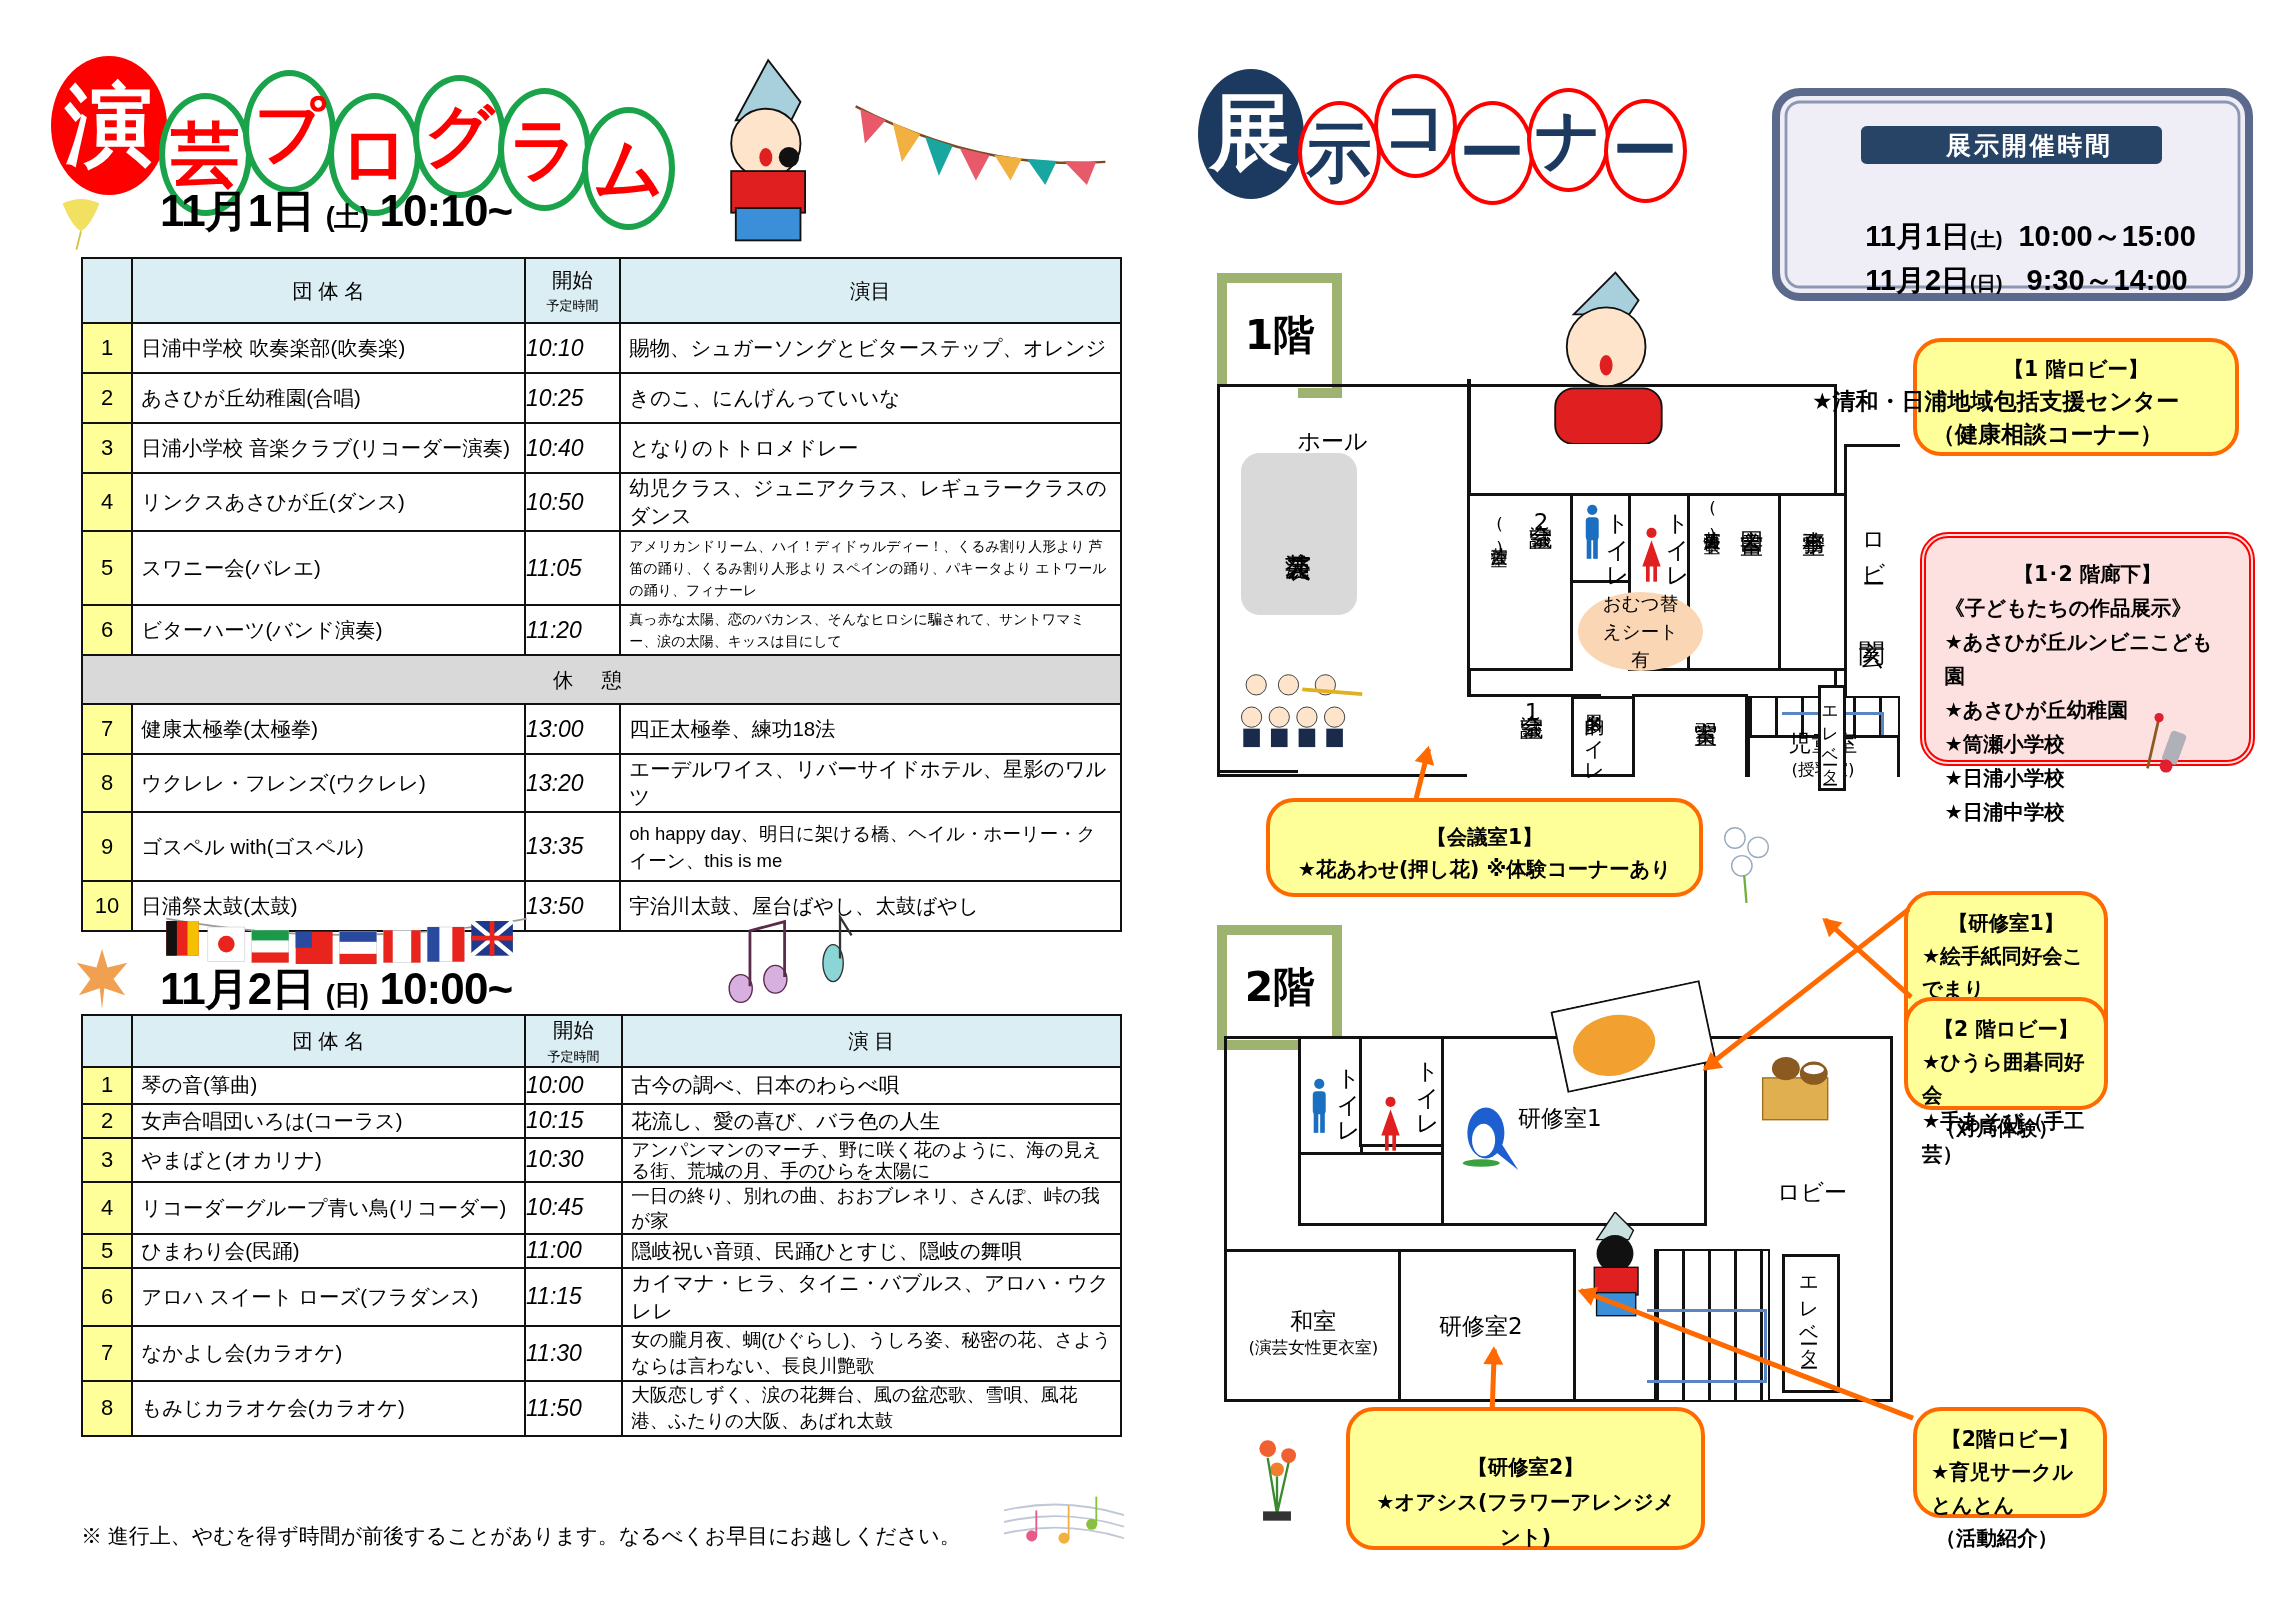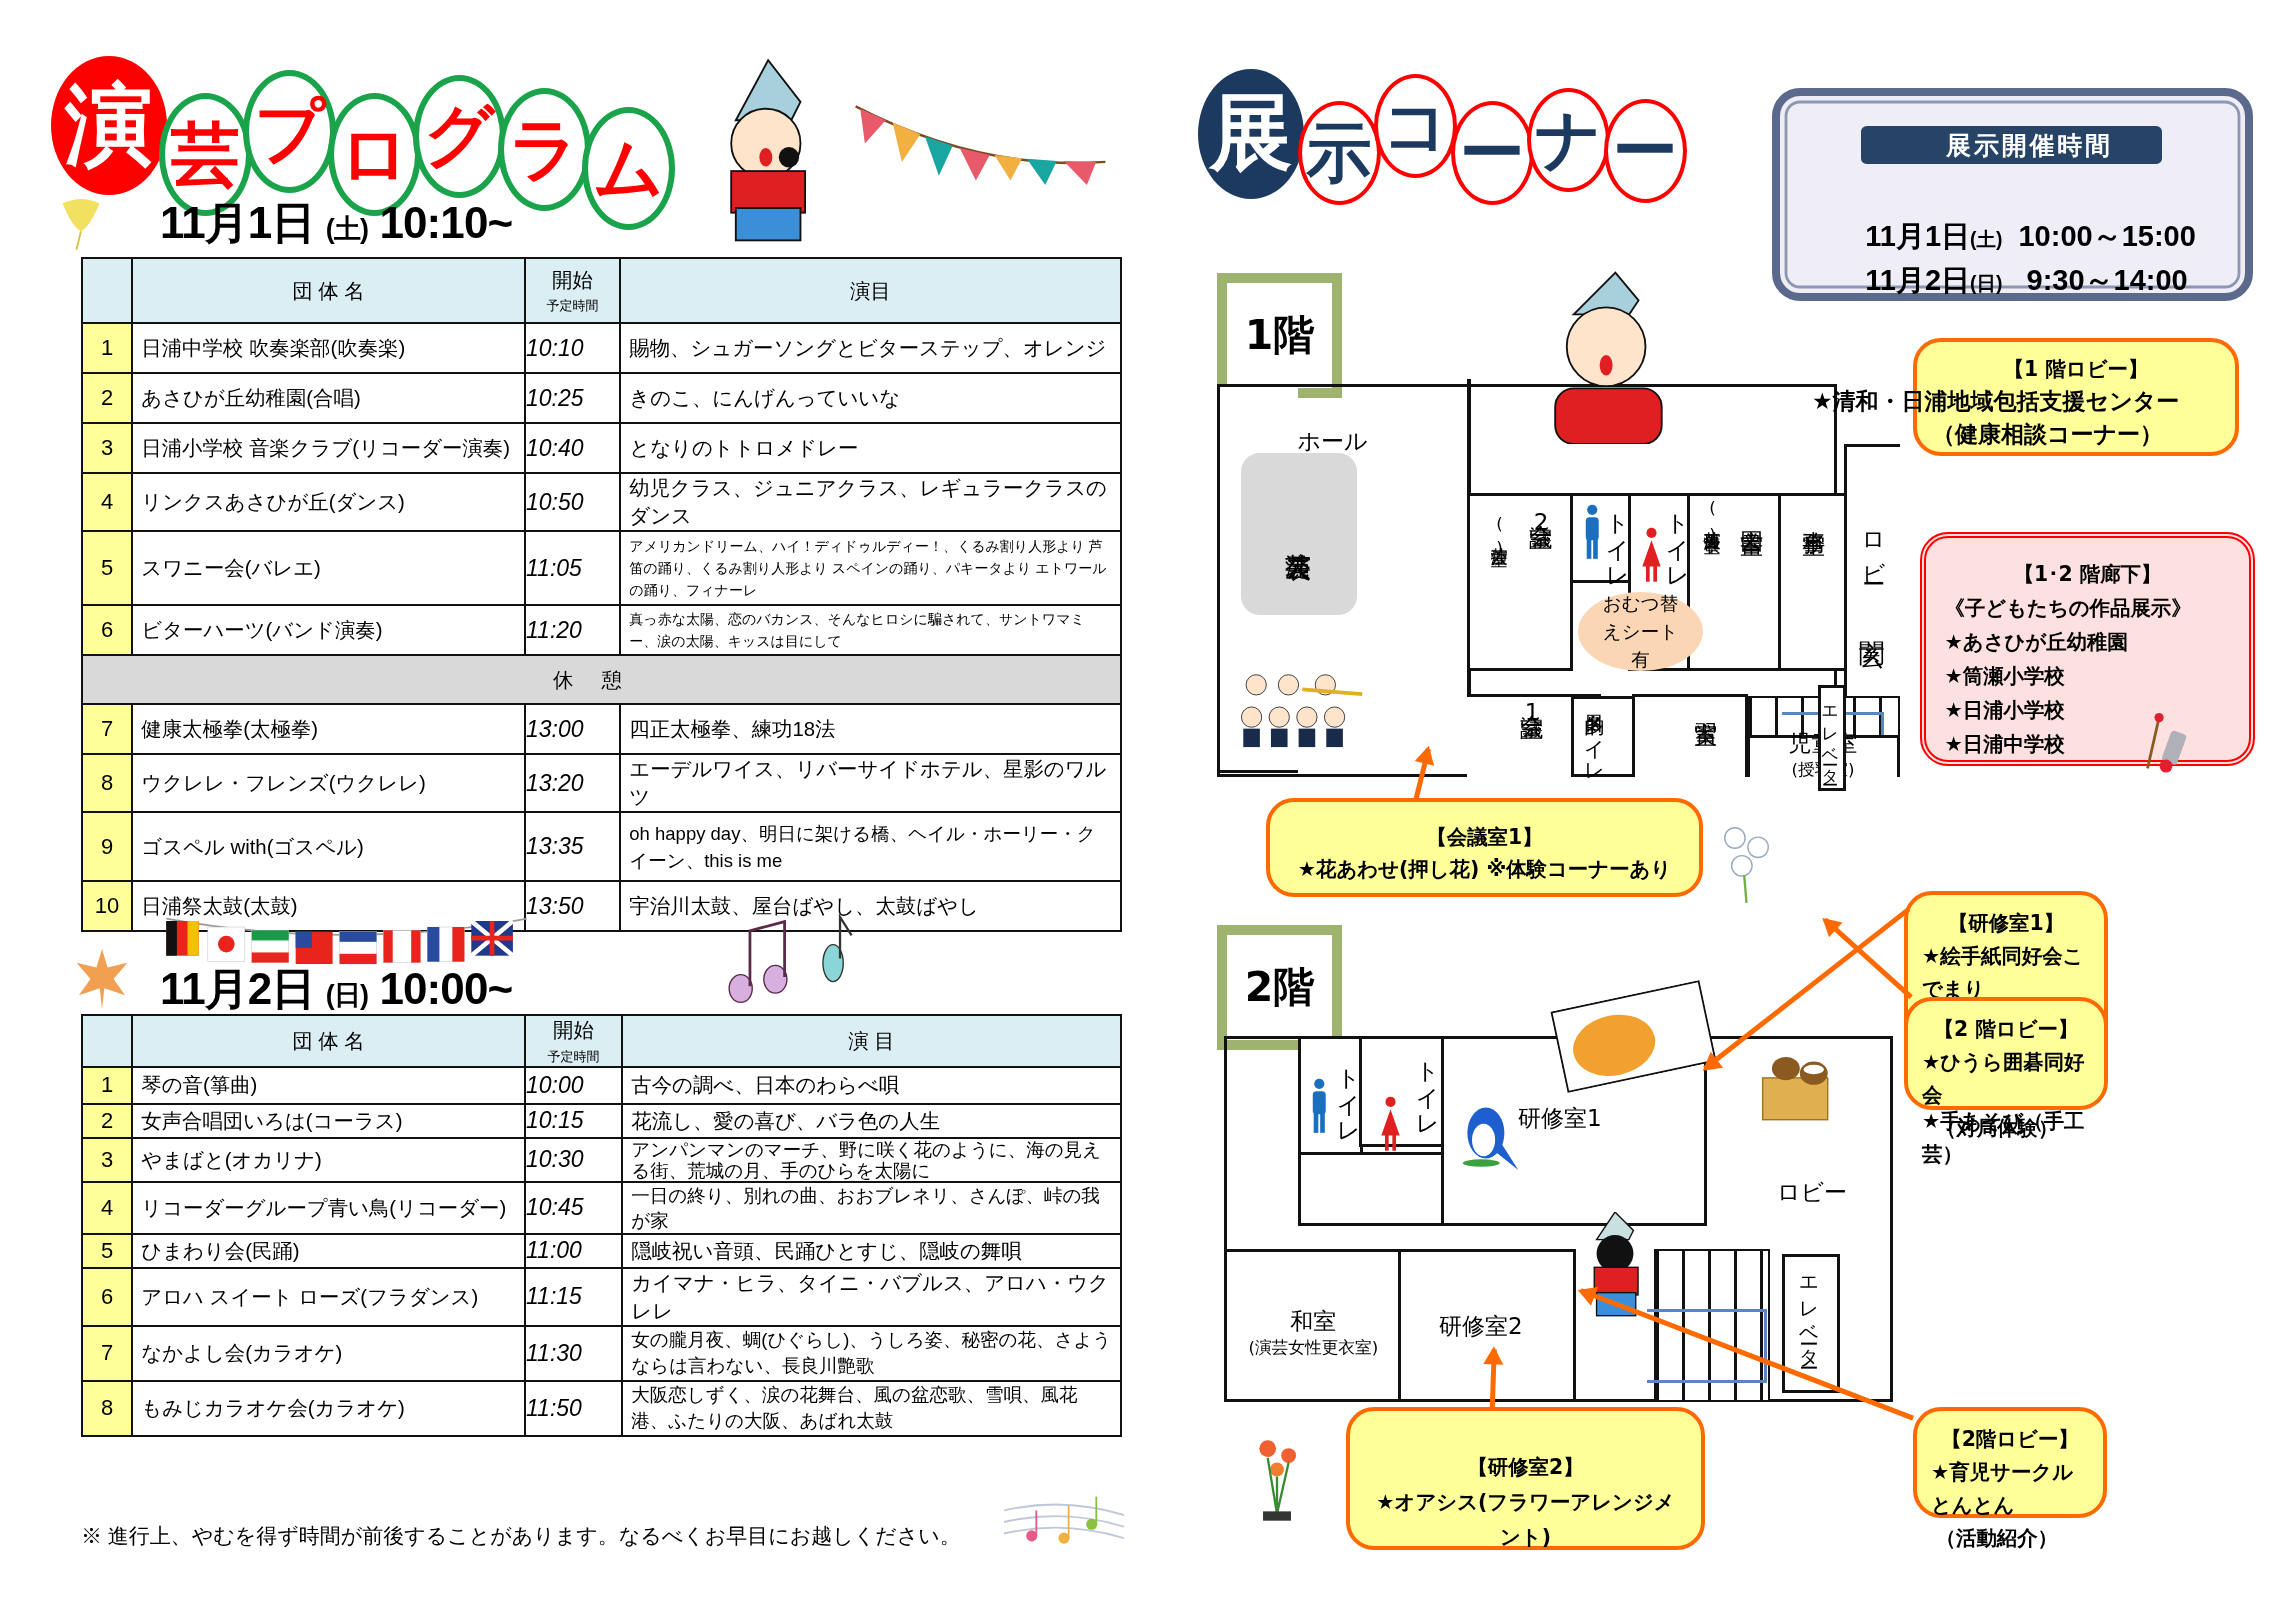--- a/index.html
+++ b/index.html
@@ -103,21 +103,21 @@
     <polygon points="460,188 530,190 510,240" fill="#e85a6a"></polygon>
   </svg>
 </div>
 
 <div class="leaf" style="left:58px; top:194px; width:46px; height:56px;">
   <svg width="46" height="56" viewBox="0 0 100 120">
       <path d="M10,20 Q50,0 90,20 Q70,70 50,80 Q30,70 10,20Z" fill="#f2e060"></path>
       <line x1="50" y1="80" x2="40" y2="120" stroke="#d8c040" stroke-width="4"></line>
     </svg>
 </div>
-<div class="date-heading" style="left:160px; top:194px;">
+<div class="date-heading" style="left:160px; top:182px;">
   <span>11月1日</span>
   <span class="dow">(土)</span>
   <span>10:10~</span>
 </div>
 
 <table class="sched" style="left:81px; top:257px; width:1041px;">
   <colgroup>
       <col style="width:50px">
       <col style="width:393px">
       <col style="width:95px">
@@ -518,20 +518,21 @@
   <div class="ctitle">【1 階ロビー】</div>
 </div>
 <div class="abs" style="left:1812px; top:385px; font-weight:bold; font-size:23px; line-height:33px; white-space:nowrap;">
   <div>★清和・日浦地域包括支援センター</div>
   <div style="padding-left:120px;">（健康相談コーナー）</div>
 </div>
 
 <div class="callout pink" style="left:1920px; top:532px; width:335px; height:234px; line-height:34px; padding-top:18.5px;">
   <div class="ctitle">【1･2 階廊下】</div>
   <div>《子どもたちの作品展示》</div>
+  <div>★あさひが丘ルンビニこども園</div>
   <div>★あさひが丘幼稚園</div>
   <div>★筒瀬小学校</div>
   <div>★日浦小学校</div>
   <div>★日浦中学校</div>
 </div>
 <div class="deco" style="left:2138px; top:713px; width:56px; height:60px;">
     <svg width="56" height="60" viewBox="0 0 120 130">
       <line x1="20" y1="120" x2="45" y2="10" stroke="#8a5a20" stroke-width="6"></line>
       <circle cx="45" cy="10" r="10" fill="#e02030"></circle>
       <rect x="60" y="40" width="35" height="70" rx="8" fill="#b0b0b8" transform="rotate(20 77 75)"></rect>

